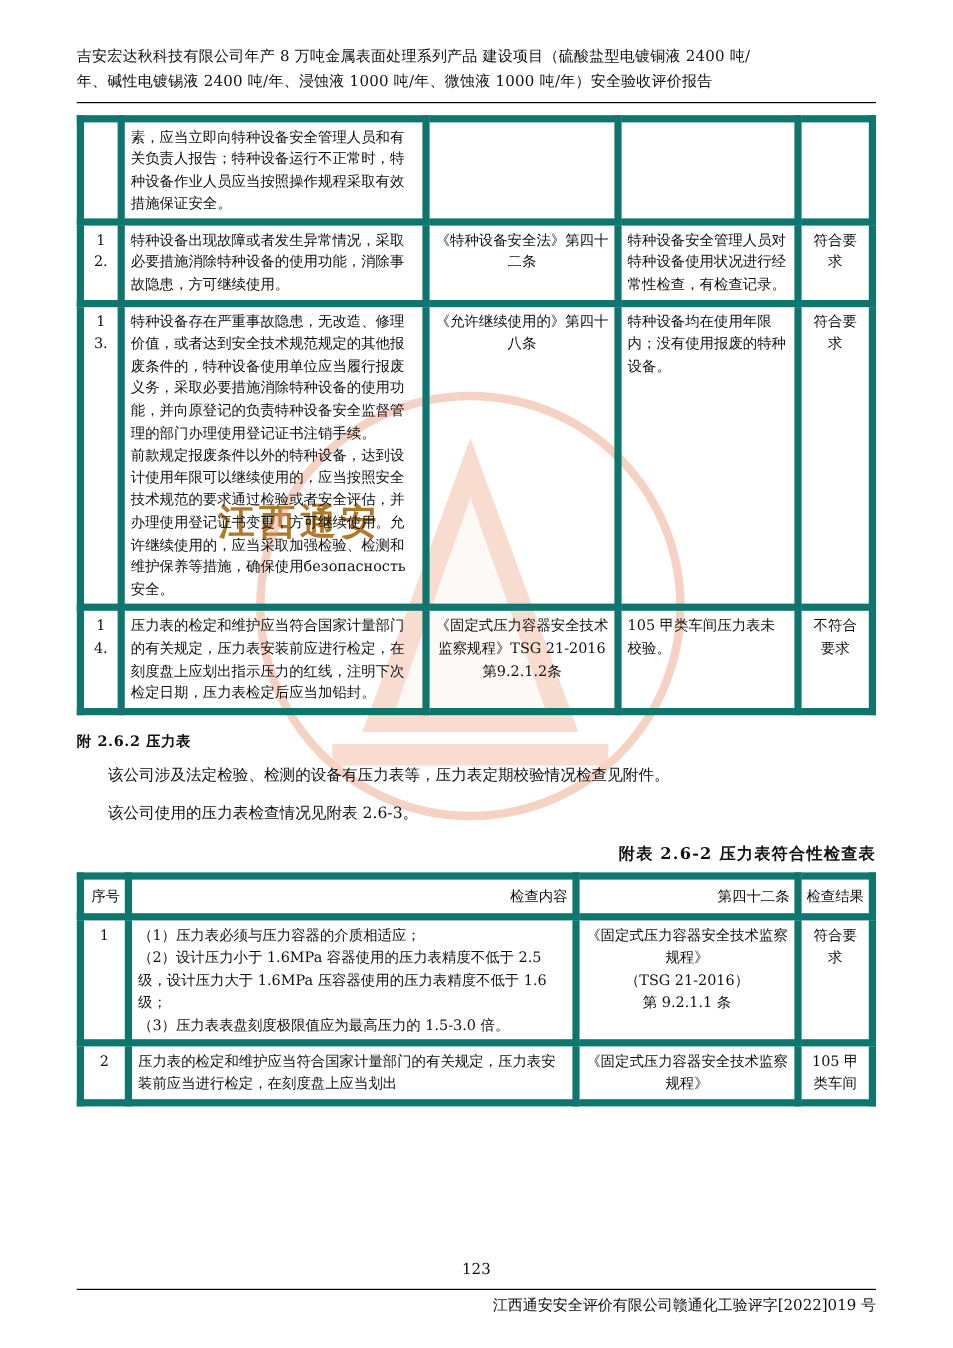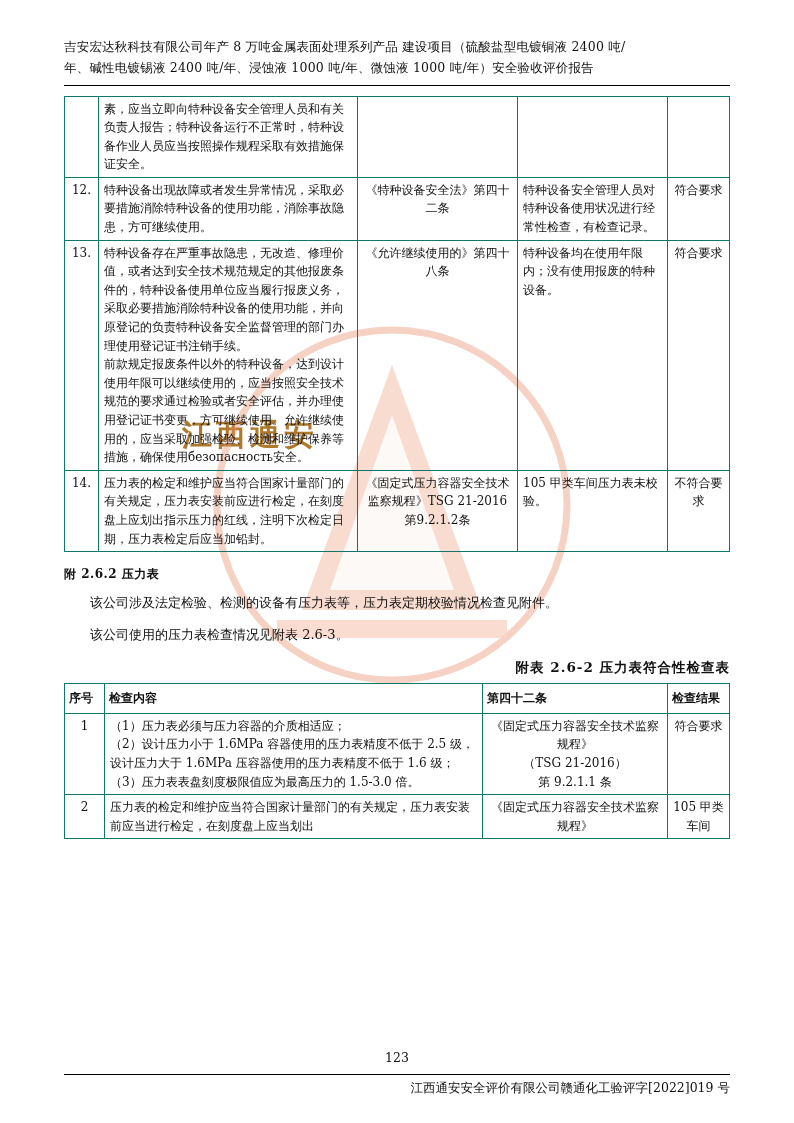--- a/index.html
+++ b/index.html
@@ -66,21 +66,21 @@
   table.doc-table {
     width: 100%;
     border-collapse: collapse;
     table-layout: fixed;
     font-size: 12px;
     line-height: 1.55;
     position: relative;
     z-index: 10;
   }
   table.doc-table td, table.doc-table th {
-    border: 1px solid #0f766e;
+    border: 6px solid #0f766e;
     padding: 3px 5px;
     vertical-align: top;
     word-break: break-all;
   }
   .c-idx { width: 34px; text-align: center; vertical-align: middle; }
   .c-content { width: auto; }
   .c-basis { width: 160px; text-align: center; }
   .c-situation { width: 150px; }
   .c-result { width: 62px; text-align: center; }
 
@@ -114,22 +114,22 @@
     font-weight: bold;
     margin: 12px 0 6px 0;
     letter-spacing: 1px;
     position: relative;
     z-index: 10;
   }
 
   
   table.tbl2 { font-size: 12px; }
   table.tbl2 th {
-    text-align: left;
-    font-weight: bold;
+    text-align: right;
+    font-weight: normal;
     vertical-align: middle;
     padding: 5px 4px;
   }
   .t2-c1 { width: 40px; }
   .t2-c2 { width: auto; }
   .t2-c3 { width: 185px; }
   .t2-c4 { width: 62px; }
 
   .multiline { white-space: pre-line; }
 

